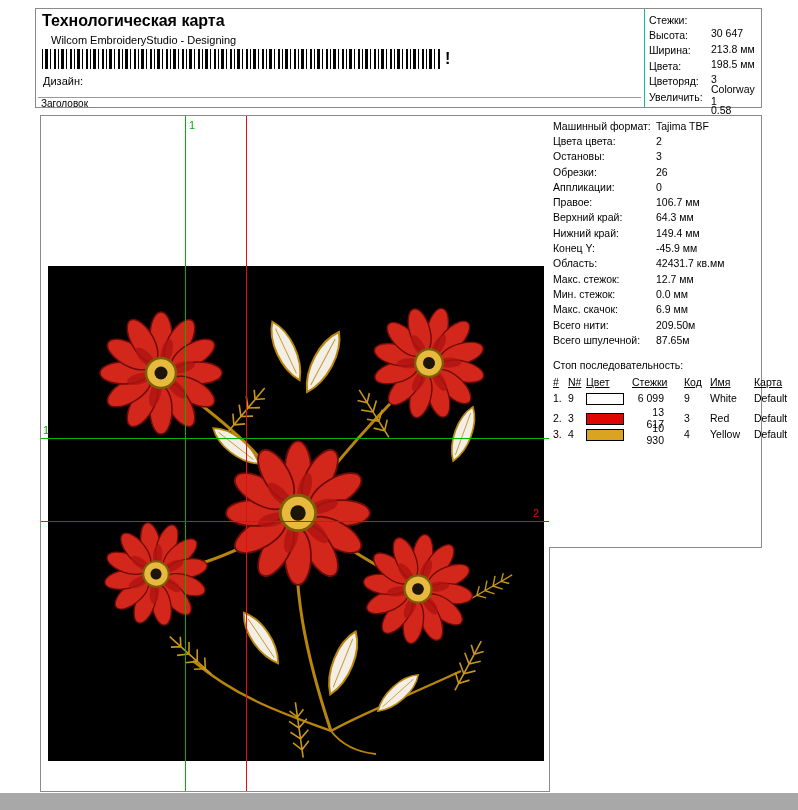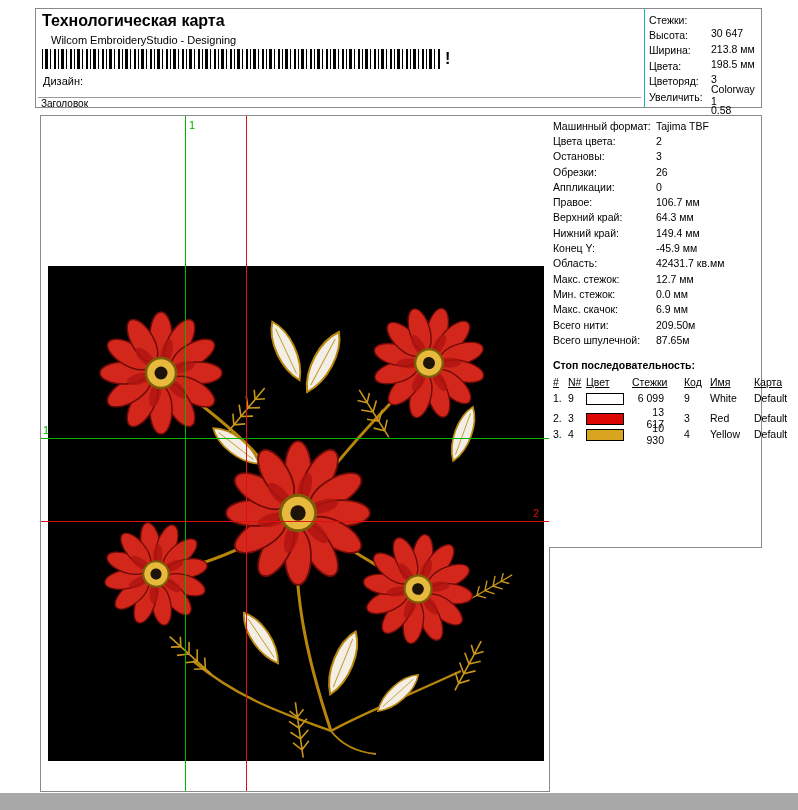--- a/index.html
+++ b/index.html
@@ -29,21 +29,21 @@
   
   .canvas{position:absolute;left:40px;top:115px;width:508px;height:675px;
     border:1px solid #8a8a8a;box-sizing:content-box;background:#fff;}
   .canvas svg{display:block;}
   .side{position:absolute;left:549px;top:115px;width:213px;height:433px;
     border:1px solid #8a8a8a;border-left:none;box-sizing:border-box;
     padding:2px 2px 0 4px;background:#fff;}
   .kv{display:flex;height:15.3px;align-items:center;font-size:10.5px;}
   .kv .k{width:103px;}
   .kv .v{flex:1;}
-  .stop-title{margin-top:12px;font-size:10.5px;font-weight:bold;}
+  .stop-title{margin-top:12px;font-size:10.5px;font-weight:normal;}
   .stop-table{margin-top:3px;font-size:10.5px;}
   .tr{display:grid;grid-template-columns:15px 18px 46px 52px 26px 44px 1fr;
     align-items:center;height:16px;}
   .tr.th span{text-decoration:underline;}
   .c3{text-align:right;padding-right:20px;}
   .swatch{display:inline-block;width:36px;height:10px;border:1px solid #000;vertical-align:middle;}
 
   .page-edge{position:absolute;left:0;top:793px;width:798px;height:17px;background:#a8a8a8;}
 </style>
 </head>

